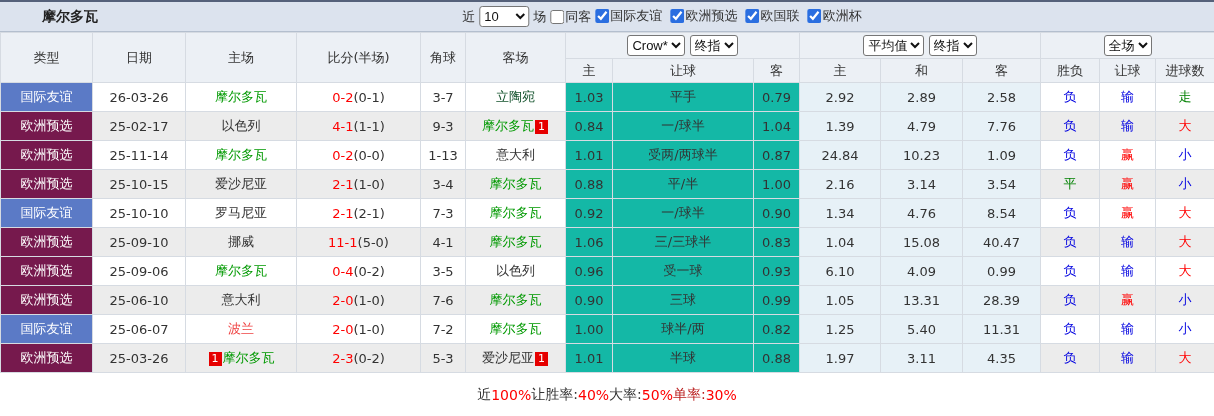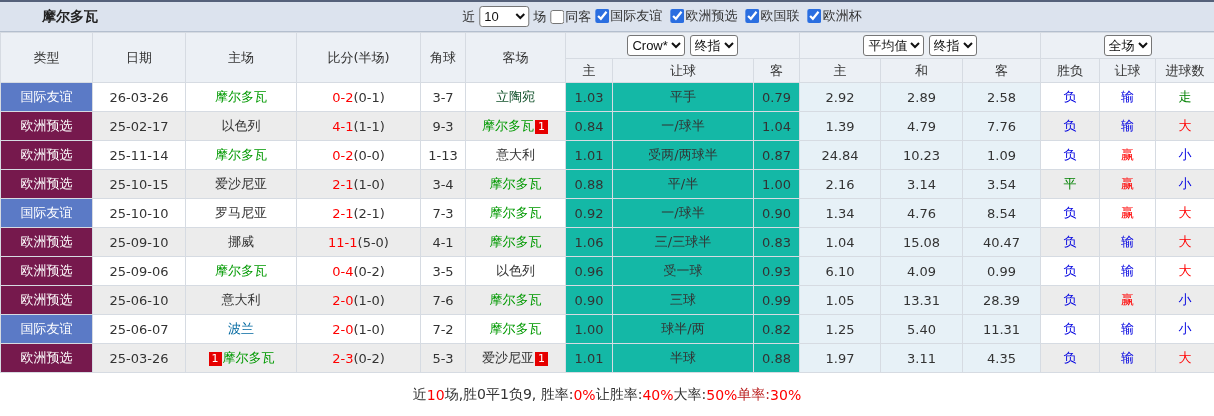--- a/index.html
+++ b/index.html
@@ -259,21 +259,21 @@
     <td class="c-eu">1.05</td>
     <td class="c-eu">13.31</td>
     <td class="c-eu">28.39</td>
     <td class="zb" style="color: rgb(0, 0, 224);">负</td>
     <td class="zb" style="color: rgb(255, 0, 0);">赢</td>
     <td class="zb" style="color: rgb(0, 0, 224);">小</td>
   </tr>
         <tr>
     <td class="c-type" style="background: rgb(91, 122, 198);">国际友谊</td>
     <td class="c-date zb">25-06-07</td>
-    <td class="zb"><span class="team" style="color: #0369a1;">波兰</span></td>
+    <td class="zb"><span class="team" style="color: #ef4444;">波兰</span></td>
     <td class="zb"><span class="score">2-0</span><span class="half">(1-0)</span></td>
     <td class="zb">7-2</td>
     <td class="zb"><span class="team" style="color: rgb(0, 153, 0);">摩尔多瓦</span></td>
     <td class="c-ah">1.00</td>
     <td class="c-ah">球半/两</td>
     <td class="c-ah">0.82</td>
     <td class="c-eu">1.25</td>
     <td class="c-eu">5.40</td>
     <td class="c-eu">11.31</td>
     <td class="zb" style="color: rgb(0, 0, 224);">负</td>
@@ -296,21 +296,20 @@
     <td class="zb" style="color: rgb(0, 0, 224);">负</td>
     <td class="zb" style="color: rgb(0, 0, 224);">输</td>
     <td class="zb" style="color: rgb(255, 0, 0);">大</td>
   </tr>
       </tbody>
   </table>
 
   <div class="summary">
       <span style="color: rgb(51, 51, 51);">近</span>
       <span style="color: rgb(255, 0, 0);">10</span>
-      <span style="color: rgb(51, 51, 51);">场,胜0平1负9, 胜率:</span>
       <span style="color: rgb(255, 0, 0);">0%</span>
       <span style="color: rgb(51, 51, 51);"> 让胜率:</span>
       <span style="color: rgb(255, 0, 0);">40%</span>
       <span style="color: rgb(51, 51, 51); text-align: right;"> 大率:</span>
       <span style="color: rgb(255, 0, 0);">50%</span>
       <span style="color: #b91c1c;"> 单率:</span>
       <span style="color: rgb(255, 0, 0);">30%</span>
     </div>
 
 </div>

